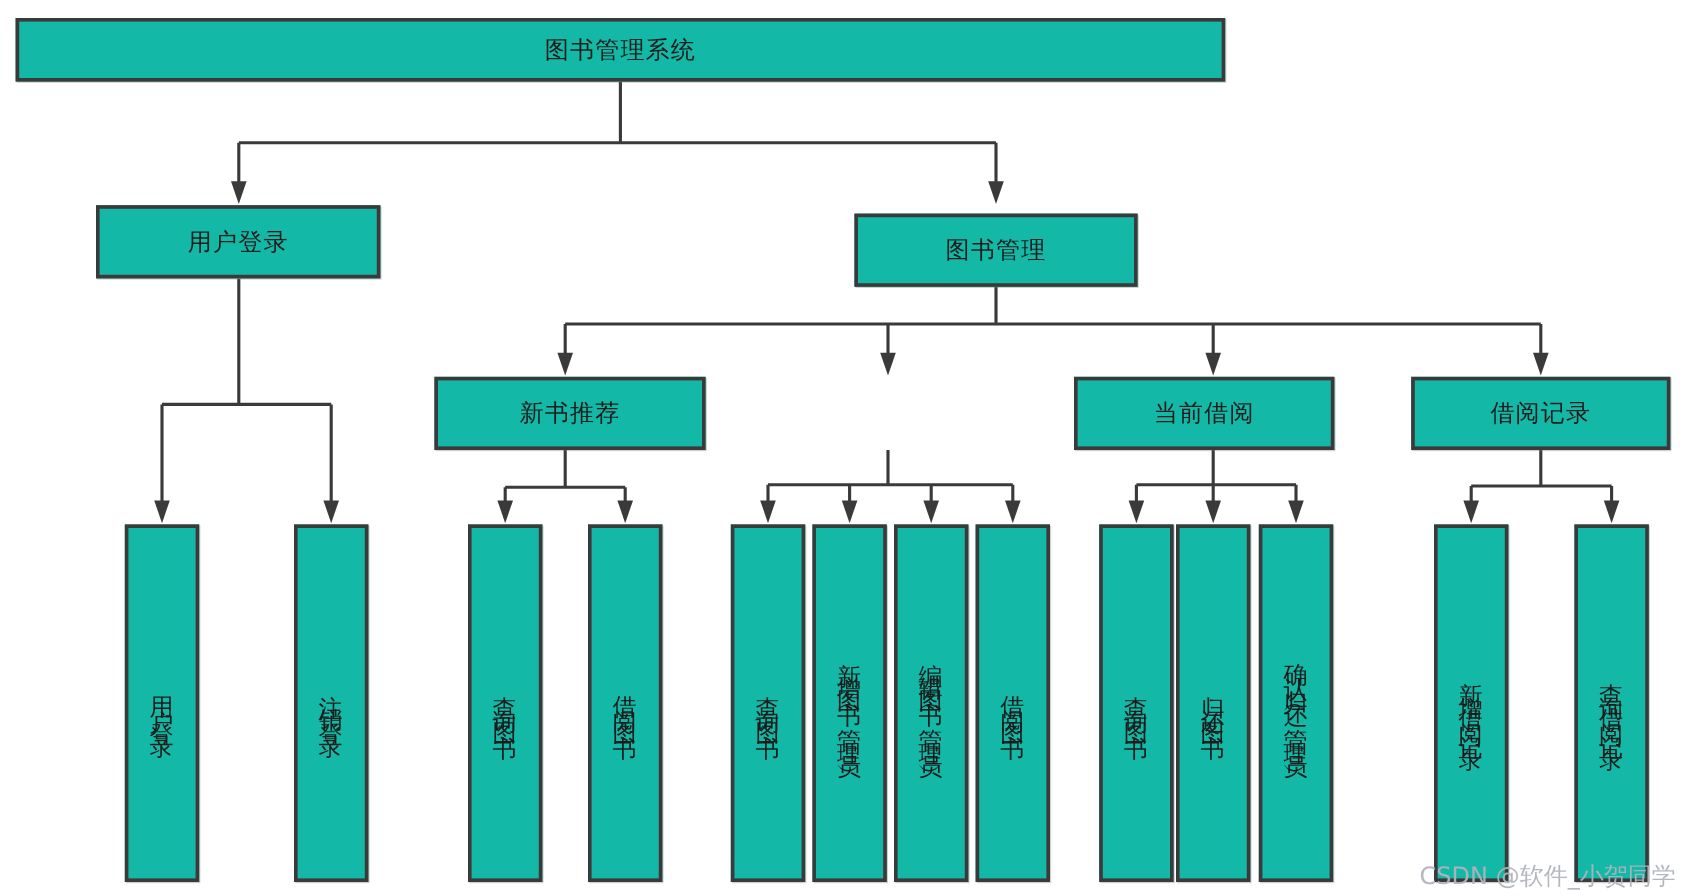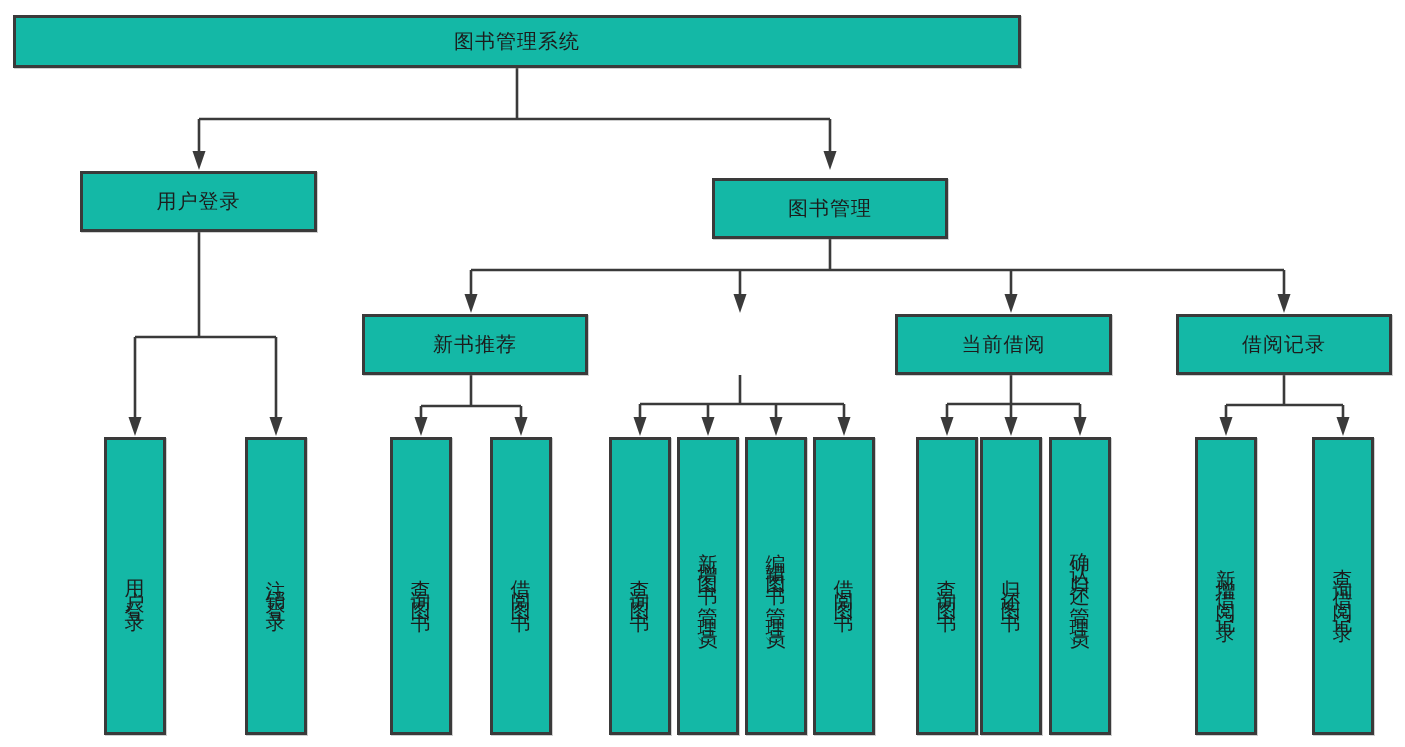--- a/index.html
+++ b/index.html
@@ -85,14 +85,15 @@
   <div class="node v" style="left:609px;top:437px;width:62px;height:298px">查询图书</div>
   <div class="node v" style="left:677px;top:437px;width:62px;height:298px">新增图书（管理员）</div>
   <div class="node v" style="left:745px;top:437px;width:62px;height:298px">编辑图书（管理员）</div>
   <div class="node v" style="left:813px;top:437px;width:62px;height:298px">借阅图书</div>
   <div class="node v" style="left:916px;top:437px;width:62px;height:298px">查询图书</div>
   <div class="node v" style="left:980px;top:437px;width:62px;height:298px">归还图书</div>
   <div class="node v" style="left:1049px;top:437px;width:62px;height:298px">确认归还（管理员）</div>
   <div class="node v" style="left:1195px;top:437px;width:62px;height:298px">新增借阅记录</div>
   <div class="node v" style="left:1312px;top:437px;width:62px;height:298px">查询借阅记录</div>
 
+  <div class="watermark">CSDN @软件_小贺同学</div>
 
 </div>
 
 </body></html>

